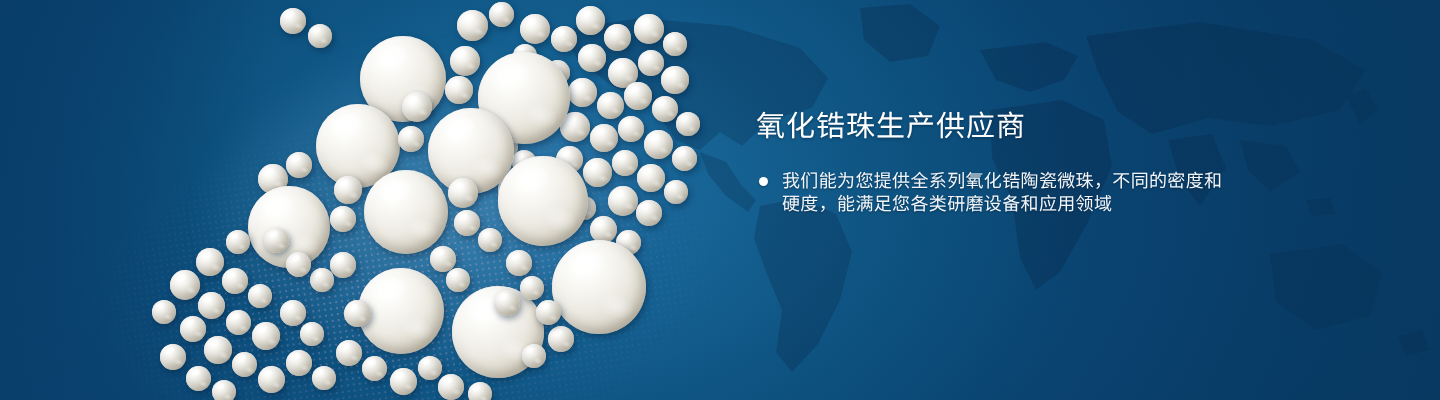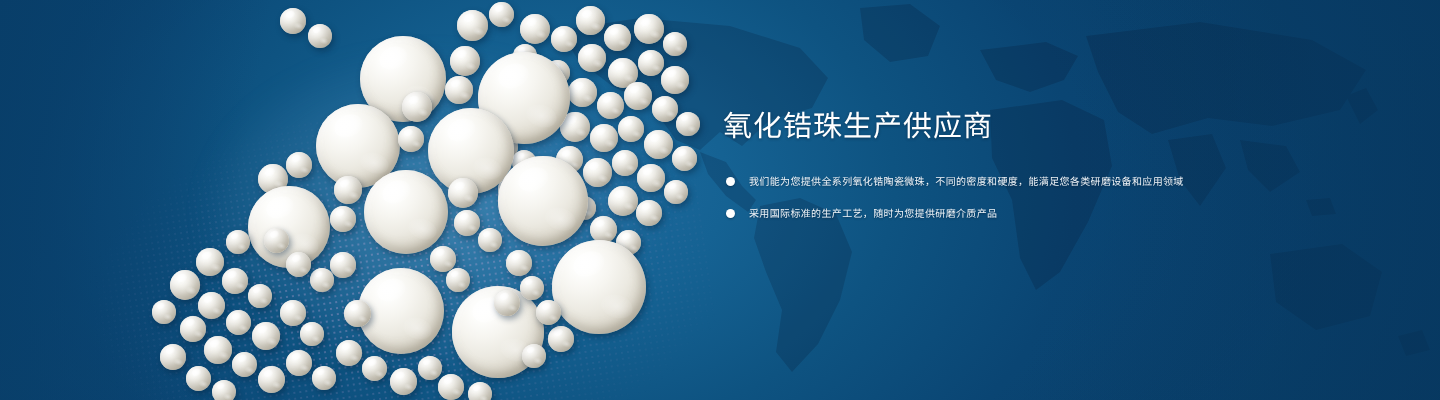--- a/index.html
+++ b/index.html
@@ -123,21 +123,21 @@
     width: 34%; height: 24%;
     border-radius: 50%;
     background: radial-gradient(ellipse at 50% 50%,
       rgba(255,255,255,0.40) 0%, rgba(255,255,255,0.12) 55%, rgba(255,255,255,0) 85%);
     transform: rotate(18deg);
   }
 
   
   .content {
     position: absolute;
-    left: 723px;
+    left: 756px;
     top: 108px;
     width: 470px;
   }
   .headline {
     color: #ffffff;
     font-size: 29px;
     font-weight: 400;
     letter-spacing: 1px;
     line-height: 1.25;
     margin: 0 0 26px 0;
@@ -147,21 +147,21 @@
   .bullets {
     list-style: none;
     margin: 0;
     padding: 0;
   }
   .bullet {
     position: relative;
     padding-left: 26px;
     margin-bottom: 9px;
     color: #f2f6fa;
-    font-size: 10px;
+    font-size: 18px;
     line-height: 23px;
     letter-spacing: 0.35px;
     text-shadow: 0 1px 2px rgba(0,18,38,0.45);
   }
   .bullet:last-child { margin-bottom: 0; }
   .dot {
     position: absolute;
     left: 3px;
     top: 7px;
     width: 9px;
@@ -334,20 +334,16 @@
 
   <div class="content">
 
     <h1 class="headline">氧化锆珠生产供应商</h1>
 
     <ul class="bullets">
       <li class="bullet">
         <span class="dot"></span>
         <span>我们能为您提供全系列氧化锆陶瓷微珠，不同的密度和硬度，能满足您各类研磨设备和应用领域</span>
       </li>
-      <li class="bullet">
-        <span class="dot"></span>
-        <span>采用国际标准的生产工艺，随时为您提供研磨介质产品</span>
-      </li>
     </ul>
 
   </div>
 </div>
 
 </body></html>

